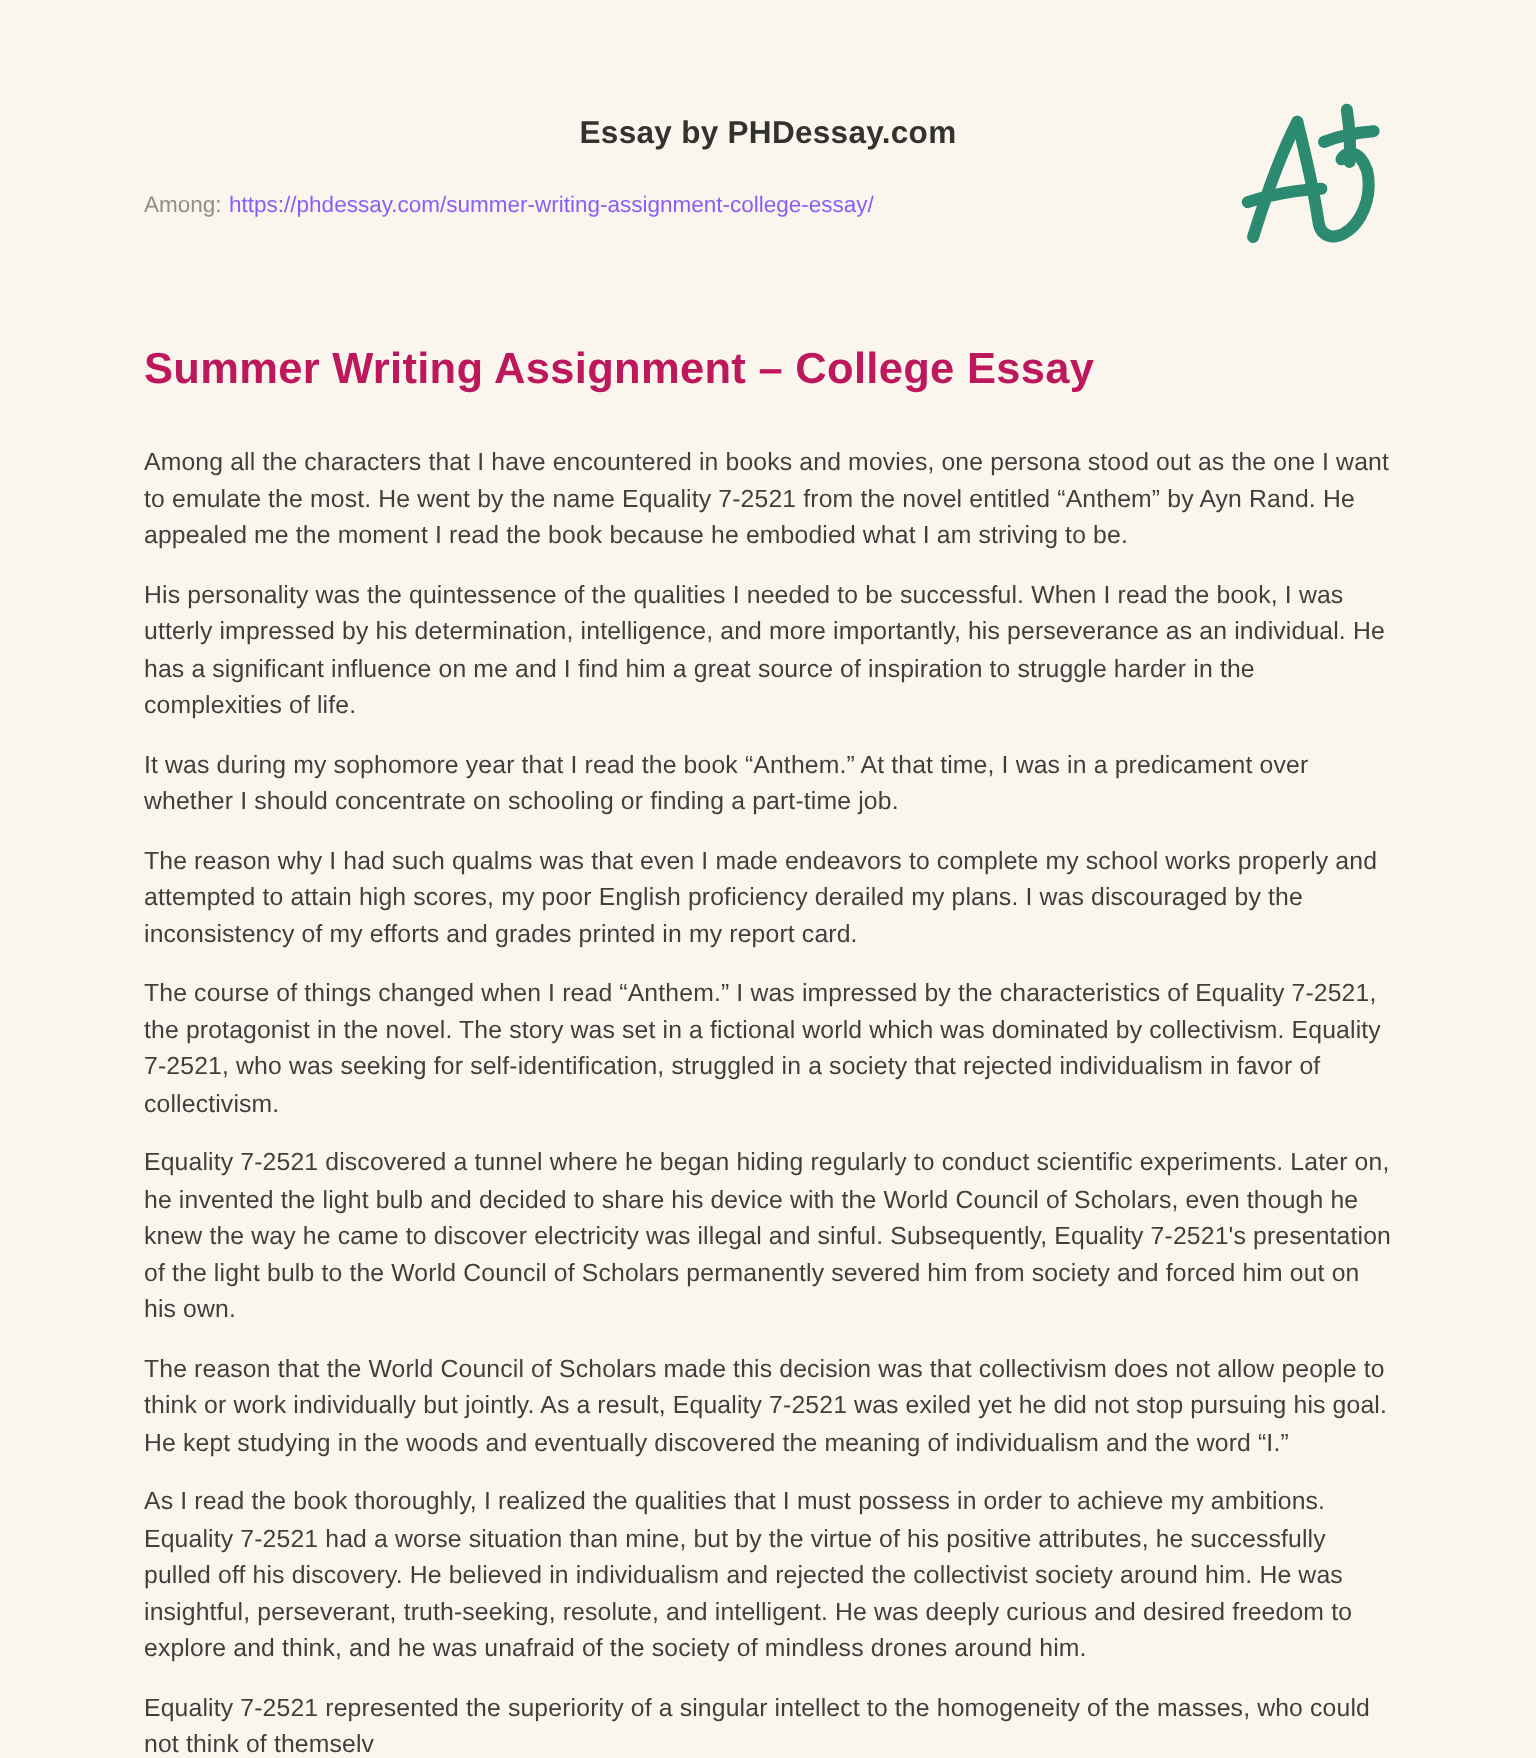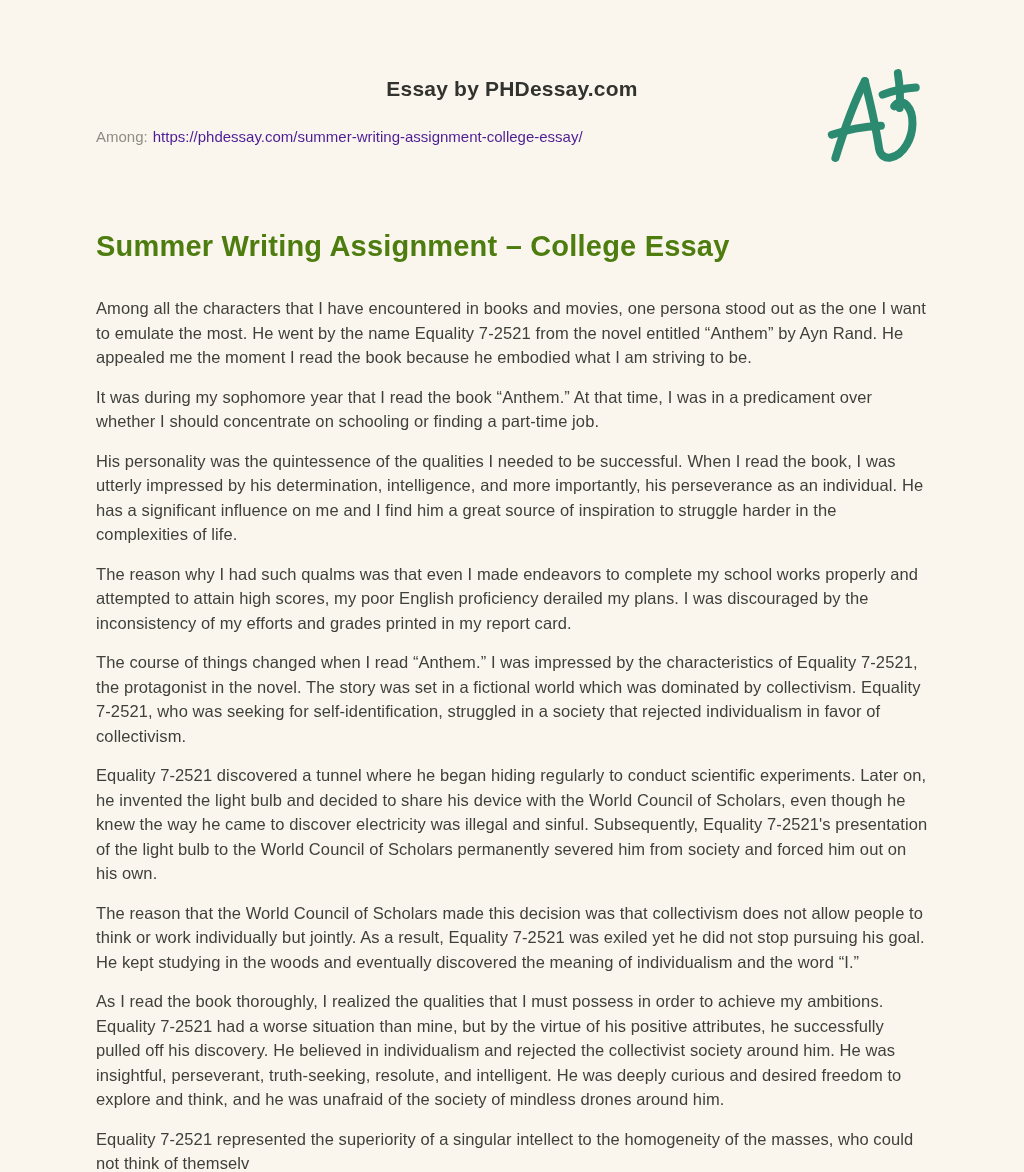--- a/index.html
+++ b/index.html
@@ -28,36 +28,36 @@
     margin: 0;
     letter-spacing: 0.2px;
     text-align: center;
   }
   .source-line {
     margin-top: 27px;
     font-size: 15px;
     color: #908d86;
   }
   .source-line a {
-    color: #4c1d95;
+    color: #8b5cf6;
     text-decoration: none;
     margin-left: 5px;
   }
   .logo {
     position: absolute;
     top: 62px;
     right: -2px;
     width: 116px;
     height: 108px;
   }
   .logo svg { width: 100%; height: 100%; }
   .essay-title {
     font-size: 29px;
     font-weight: 700;
-    color: #4d7c0f;
+    color: #be185d;
     margin: 85px 0 33px 0;
     letter-spacing: 0.2px;
   }
   .essay-body p {
     font-size: 16.5px;
     line-height: 24.5px;
     margin: 13px 0 15px 0;
     color: #3f403c;
     letter-spacing: 0.1px;
   }
@@ -90,22 +90,22 @@
         </g>
       </svg>
     </div>
   </header>
 
   <main>
     <h1 class="essay-title">Summer Writing Assignment – College Essay</h1>
 
     <div class="essay-body">
       <p>Among all the characters that I have encountered in books and movies, one persona stood out as the one I want to emulate the most. He went by the name Equality 7-2521 from the novel entitled “Anthem” by Ayn Rand. He appealed me the moment I read the book because he embodied what I am striving to be.</p>
+      <p>His personality was the quintessence of the qualities I needed to be successful. When I read the book, I was utterly impressed by his determination, intelligence, and more importantly, his perseverance as an individual. He has a significant influence on me and I find him a great source of inspiration to struggle harder in the complexities of life.</p>
       <p>It was during my sophomore year that I read the book “Anthem.” At that time, I was in a predicament over whether I should concentrate on schooling or finding a part-time job.</p>
-      <p>His personality was the quintessence of the qualities I needed to be successful. When I read the book, I was utterly impressed by his determination, intelligence, and more importantly, his perseverance as an individual. He has a significant influence on me and I find him a great source of inspiration to struggle harder in the complexities of life.</p>
       <p>The reason why I had such qualms was that even I made endeavors to complete my school works properly and attempted to attain high scores, my poor English proficiency derailed my plans. I was discouraged by the inconsistency of my efforts and grades printed in my report card.</p>
       <p>The course of things changed when I read “Anthem.” I was impressed by the characteristics of Equality 7-2521, the protagonist in the novel. The story was set in a fictional world which was dominated by collectivism. Equality 7-2521, who was seeking for self-identification, struggled in a society that rejected individualism in favor of collectivism.</p>
       <p>Equality 7-2521 discovered a tunnel where he began hiding regularly to conduct scientific experiments. Later on, he invented the light bulb and decided to share his device with the World Council of Scholars, even though he knew the way he came to discover electricity was illegal and sinful. Subsequently, Equality 7-2521's presentation of the light bulb to the World Council of Scholars permanently severed him from society and forced him out on his own.</p>
       <p>The reason that the World Council of Scholars made this decision was that collectivism does not allow people to think or work individually but jointly. As a result, Equality 7-2521 was exiled yet he did not stop pursuing his goal. He kept studying in the woods and eventually discovered the meaning of individualism and the word “I.”</p>
       <p>As I read the book thoroughly, I realized the qualities that I must possess in order to achieve my ambitions. Equality 7-2521 had a worse situation than mine, but by the virtue of his positive attributes, he successfully pulled off his discovery. He believed in individualism and rejected the collectivist society around him. He was insightful, perseverant, truth-seeking, resolute, and intelligent. He was deeply curious and desired freedom to explore and think, and he was unafraid of the society of mindless drones around him.</p>
       <p>Equality 7-2521 represented the superiority of a singular intellect to the homogeneity of the masses, who could not think of themselv</p>
     </div>
   </main>
 
 </div>

